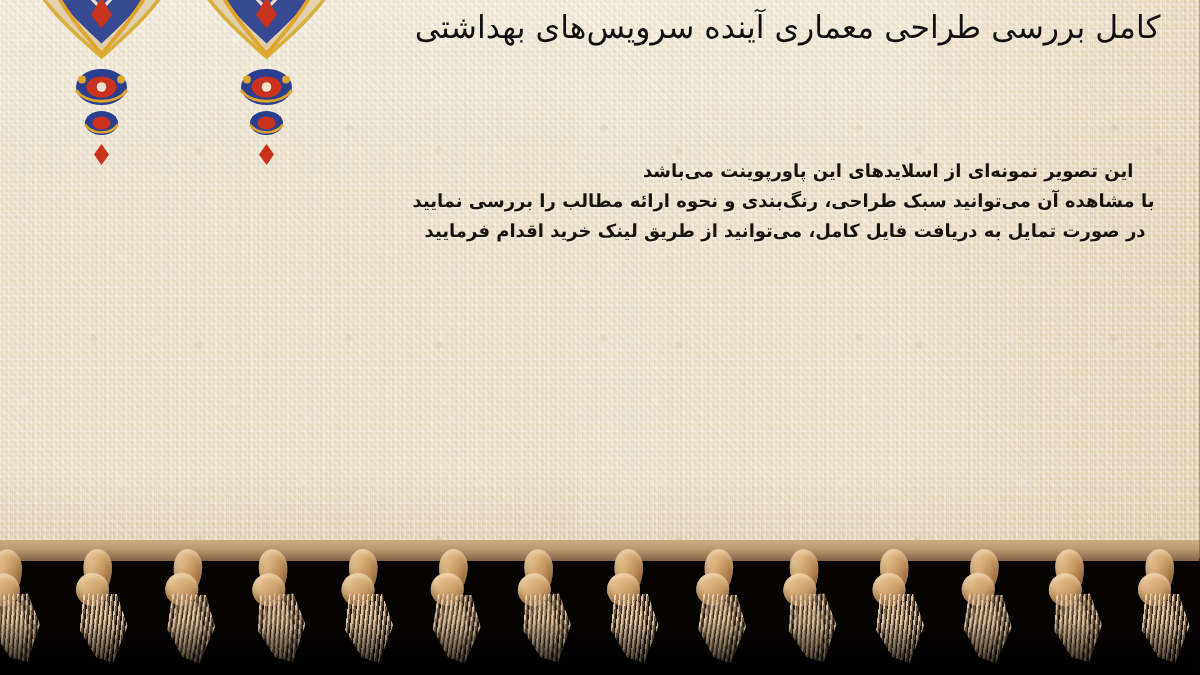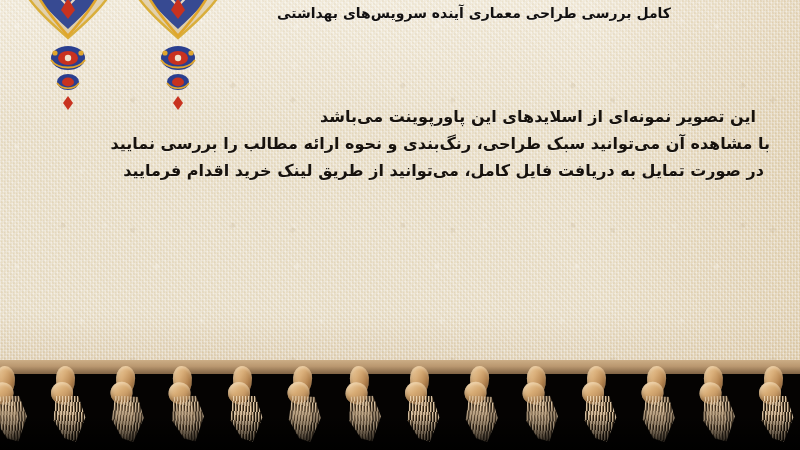--- a/index.html
+++ b/index.html
@@ -64,31 +64,31 @@
 
   
   .ornaments{position:absolute;left:0;top:-54px;width:260px;height:170px;}
   .ornament{position:absolute;top:0;}
   .ornament.left{left:8px;}
   .ornament.right{left:118px;}
 
   
   .title-block{
     position:absolute;top:4px;right:26px;width:600px;
-    text-align:center;
+    text-align:right;
     color:#121010;
-    font-size:14px;line-height:1.42;
-    font-weight:700;
+    font-size:21px;line-height:1.42;
+    font-weight:400;
     letter-spacing:0;
     text-shadow:0 1px 0 rgba(255,255,255,.34);
   }
   .body-block{
     position:absolute;top:104px;right:30px;width:726px;
     color:#17120e;
-    font-size:16px;
+    font-size:12px;
     line-height:1.68;
     font-weight:600;
     text-align:right;
     text-shadow:0 1px 0 rgba(255,255,255,.30);
   }
   .body-line{white-space:nowrap;}
   .body-line.l1{padding-right:14px;}
   .body-line.l2{padding-right:0px;}
   .body-line.l3{padding-right:6px;}
 

